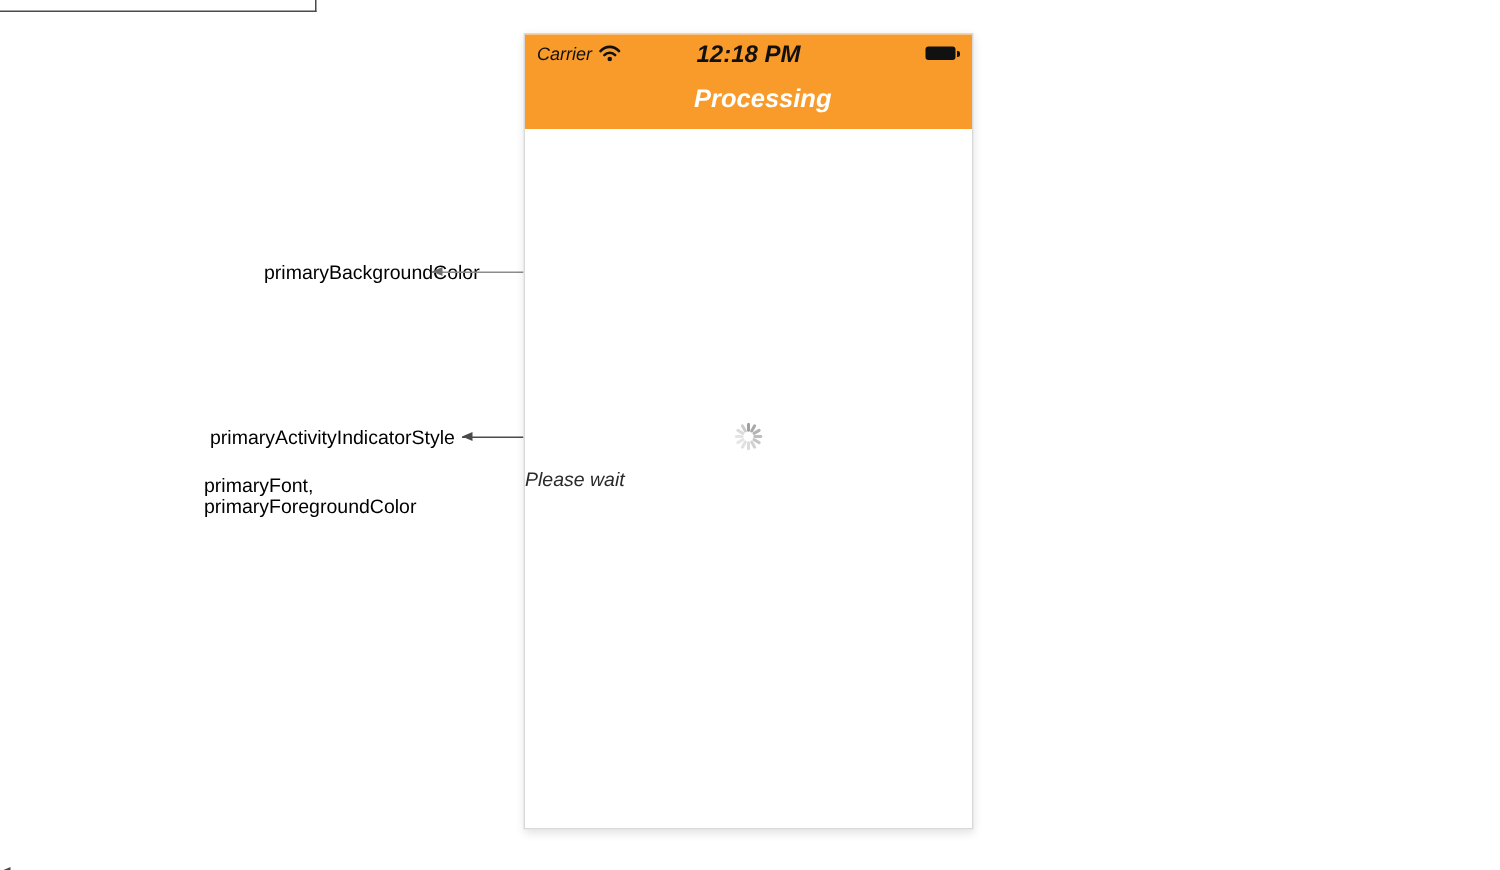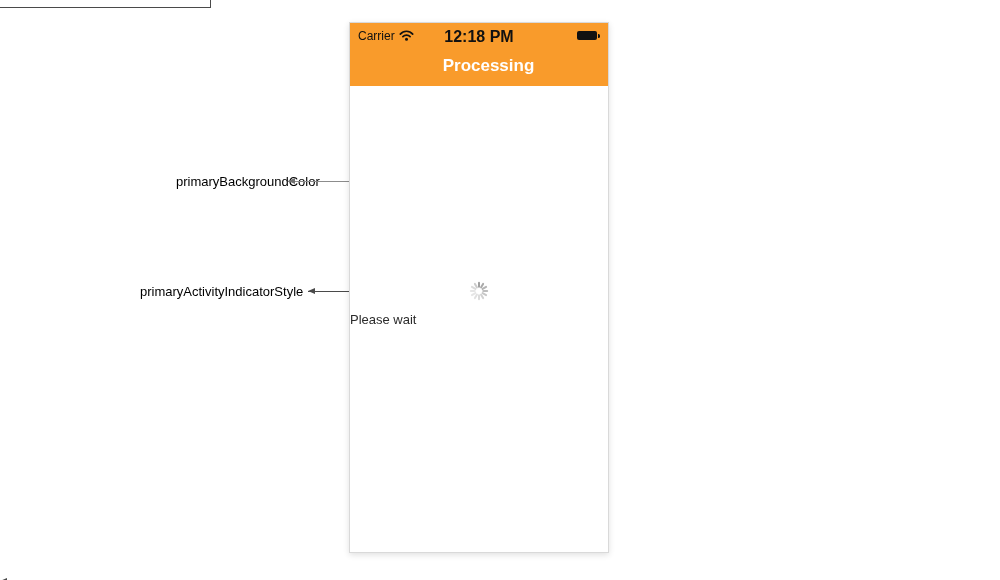--- a/index.html
+++ b/index.html
@@ -11,25 +11,26 @@
     background: #ffffff;
     font-family: "Liberation Sans", sans-serif;
     overflow: hidden;
   }
 
   
   .phone {
     position: absolute;
     left: 349px;
     top: 22px;
-    width: 260px;
+    width: 300px;
     height: 531px;
     background: #ffffff;
     border: 1px solid #d9d9d9;
     box-shadow: 0 2px 6px rgba(0,0,0,0.12);
+    font-style: italic;
   }
   .phone-header {
     position: absolute;
     left: 0; top: 0; right: 0;
     height: 63px;
     background: #f99b2b;
   }
   .status-bar {
     position: absolute;
     left: 0; top: 0; right: 0;
@@ -154,20 +155,24 @@
 </style>
 </head>
 <body>
 
 <div class="stage">
 
   <div class="ann-label ann-label-1">primaryBackgroundColor</div>
 
   <div class="ann-label ann-label-2">primaryActivityIndicatorStyle</div>
 
+  <div class="ann-label ann-label-3">
+    <div>primaryFont,</div>
+    <div>primaryForegroundColor</div>
+  </div>
 
   <div class="arrow-line arrow-1"></div>
   <div class="arrow-line arrow-2"></div>
   <div class="arrow-3"></div>
 
   <div class="phone">
 
     <div class="phone-header">
 
       <div class="status-bar">

